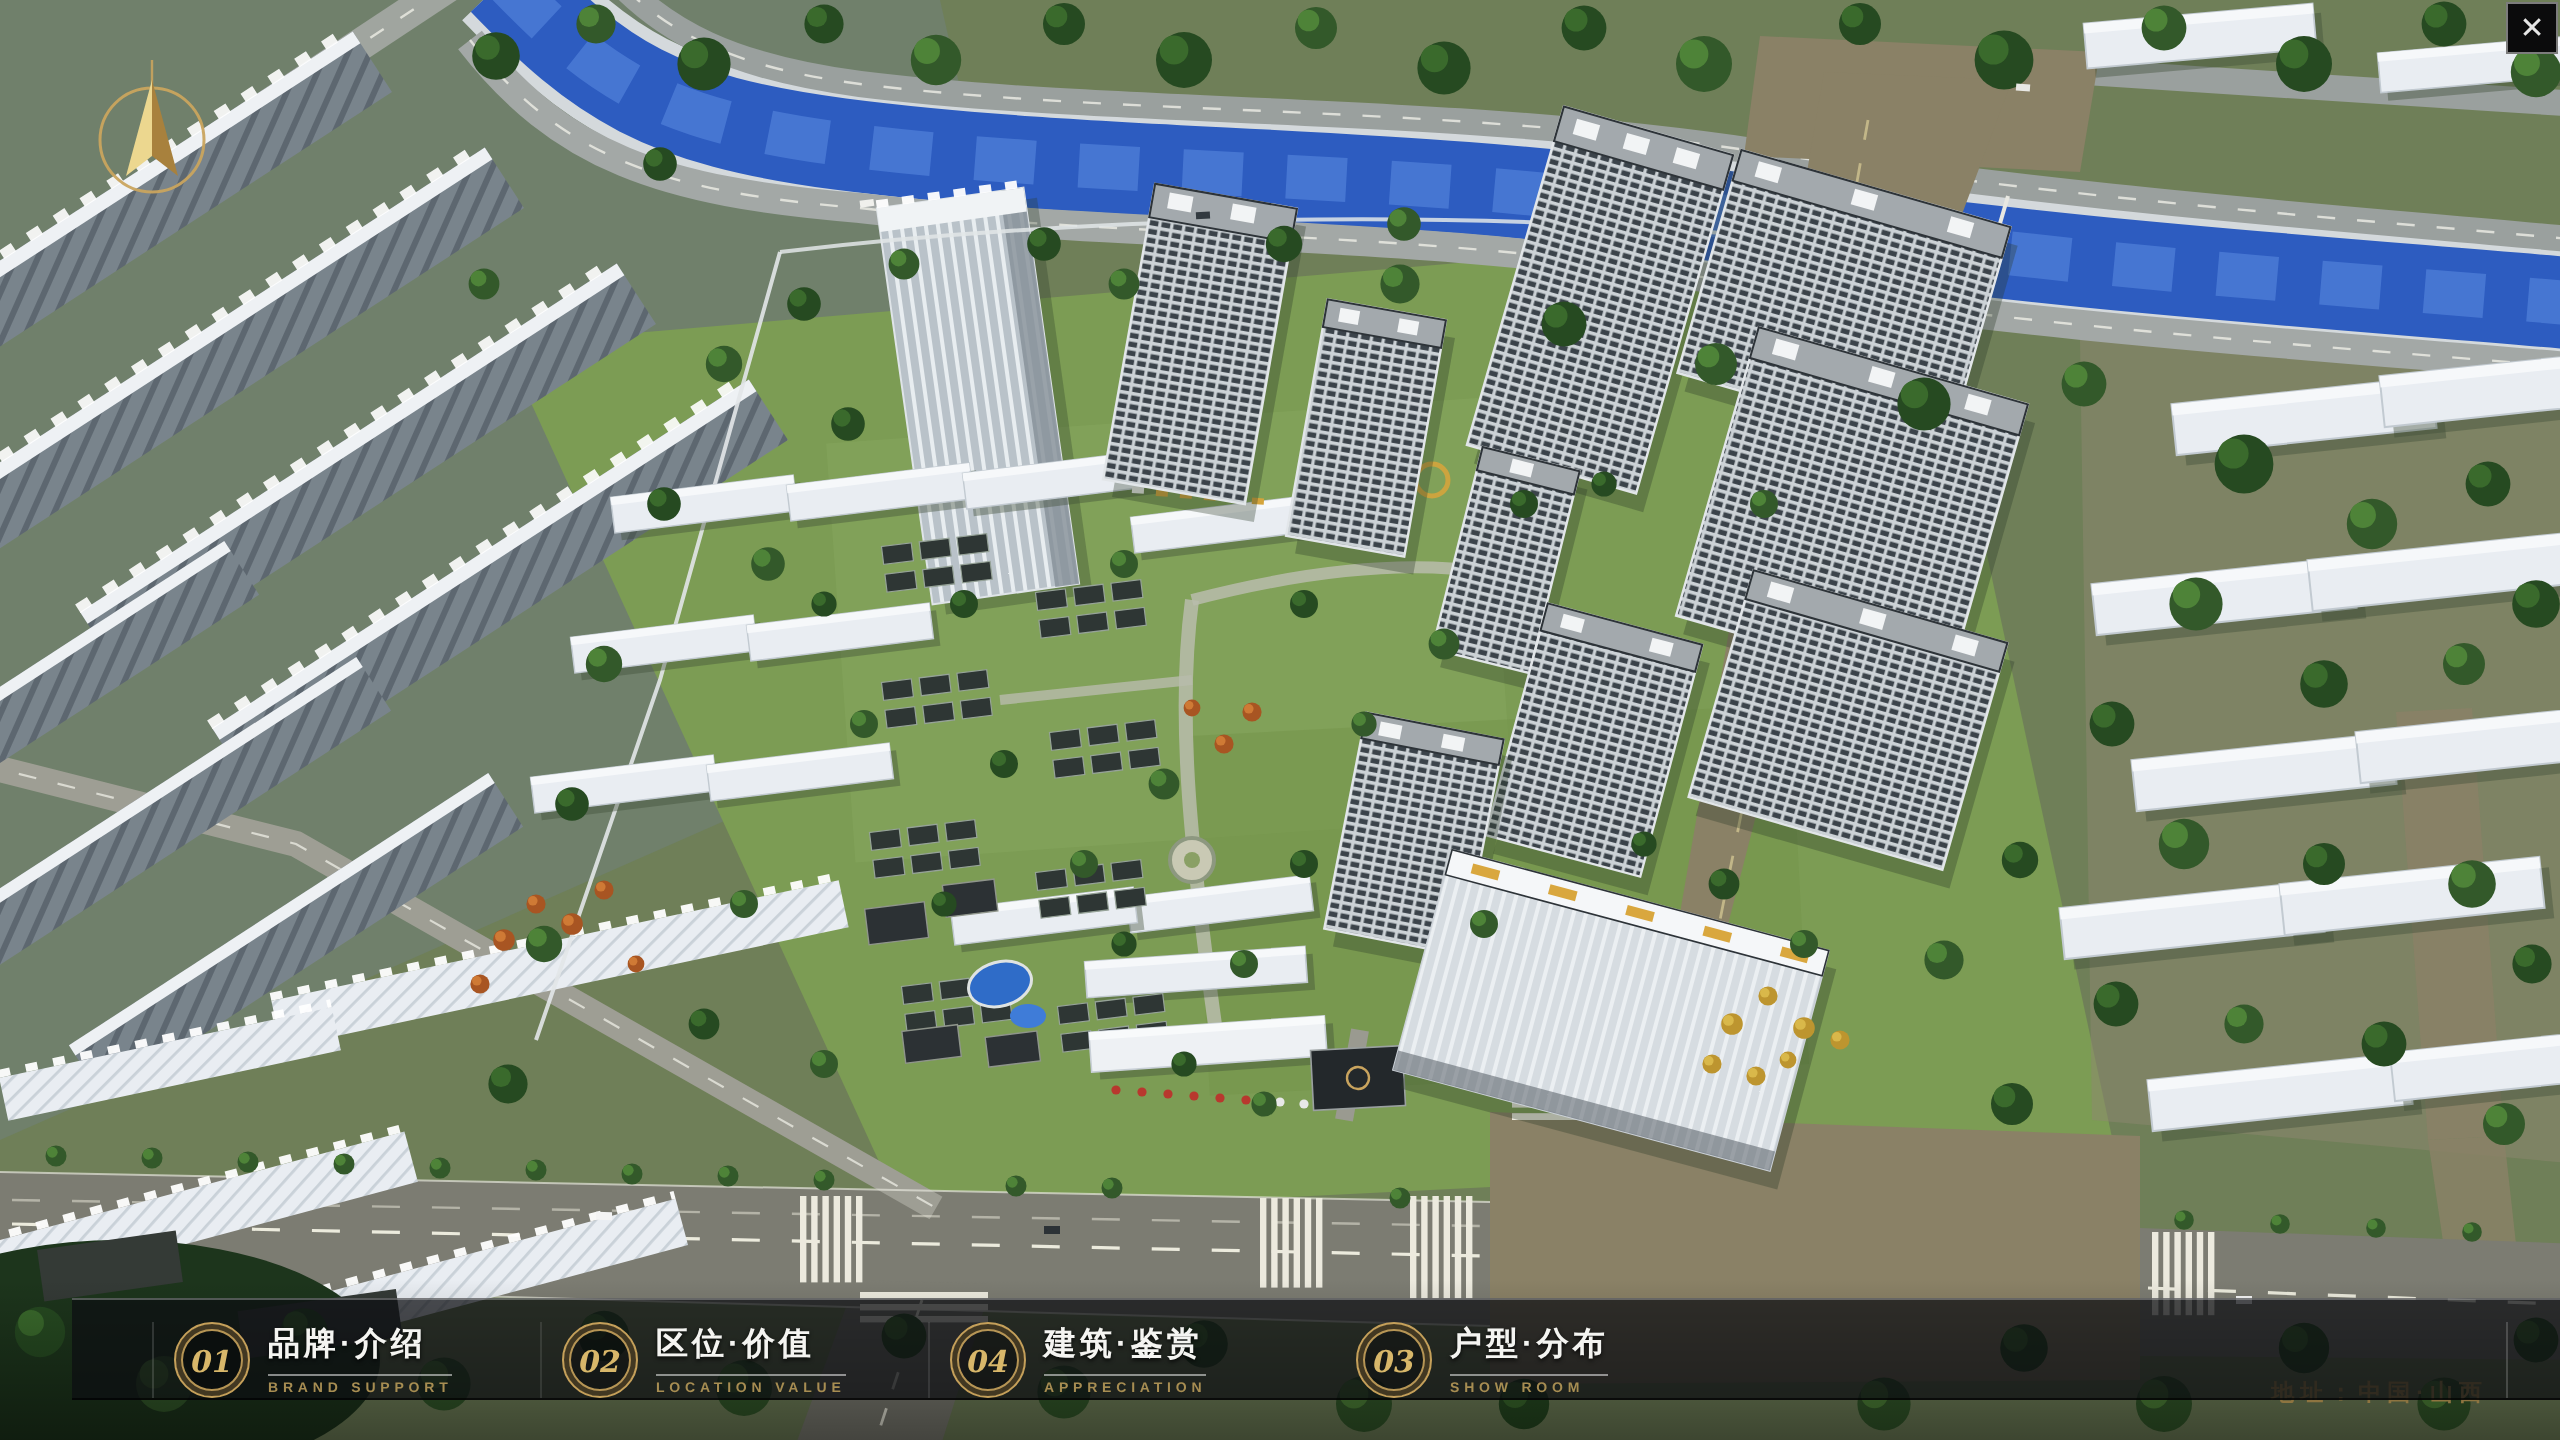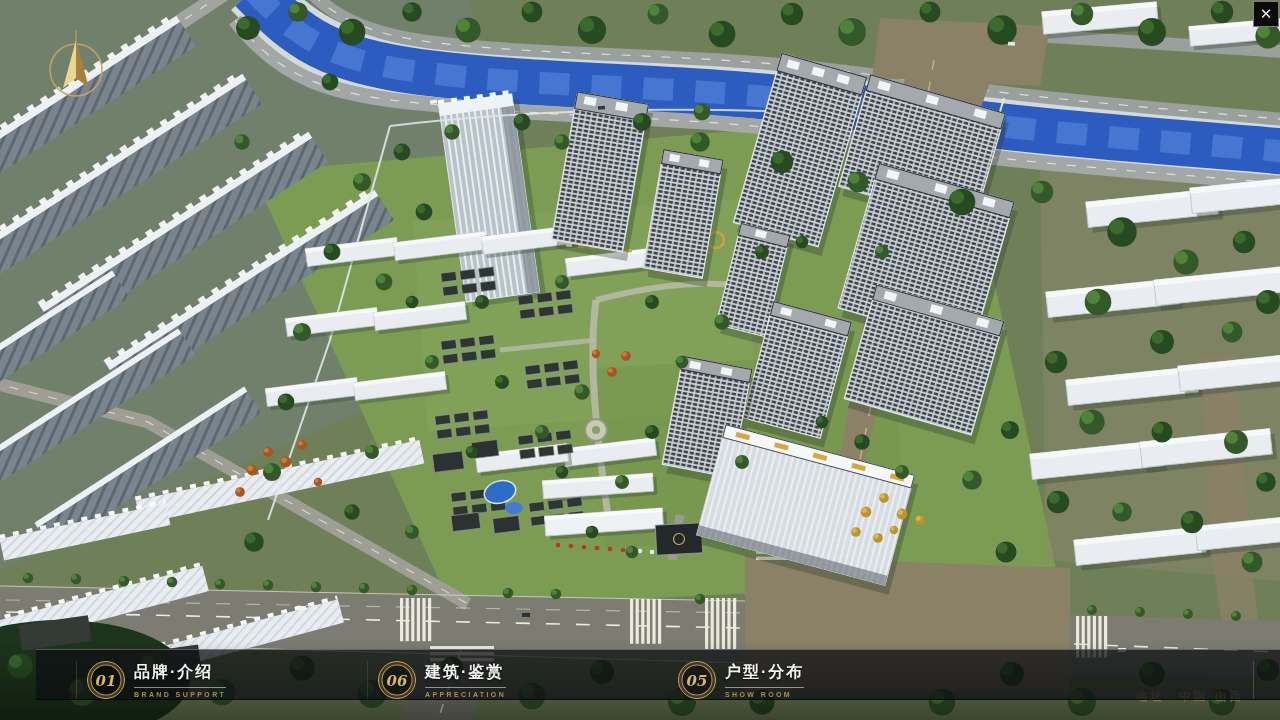--- a/index.html
+++ b/index.html
@@ -555,34 +555,43 @@
         <div class="ring">
             <span class="num">01</span>
           </div>
         <div class="txt">
             <div class="zh">品牌·介绍</div>
             <div class="en">BRAND SUPPORT</div>
           </div>
       </div>
       <div class="nav-item">
         <div class="ring">
-            <span class="num">06</span>
+            <span class="num">02</span>
+          </div>
+        <div class="txt">
+            <div class="zh">区位·价值</div>
+            <div class="en">LOCATION VALUE</div>
+          </div>
+      </div>
+      <div class="nav-item">
+        <div class="ring">
+            <span class="num">04</span>
           </div>
         <div class="txt">
             <div class="zh">建筑·鉴赏</div>
             <div class="en">APPRECIATION</div>
           </div>
       </div>
     </div>
 
 
     <div class="side side-r">
       <div class="nav-item">
         <div class="ring">
-            <span class="num">05</span>
+            <span class="num">03</span>
           </div>
         <div class="txt">
             <div class="zh">户型·分布</div>
             <div class="en">SHOW ROOM</div>
           </div>
       </div>
       <div class="sp-right"></div>
     </div>
   </nav>
 

